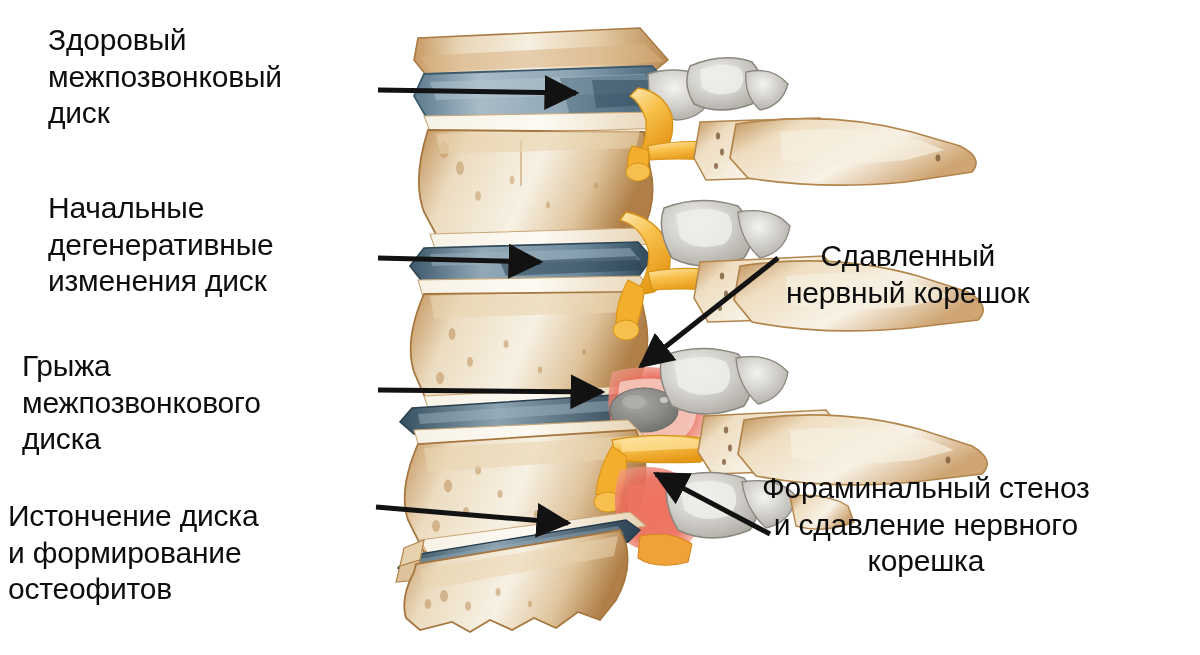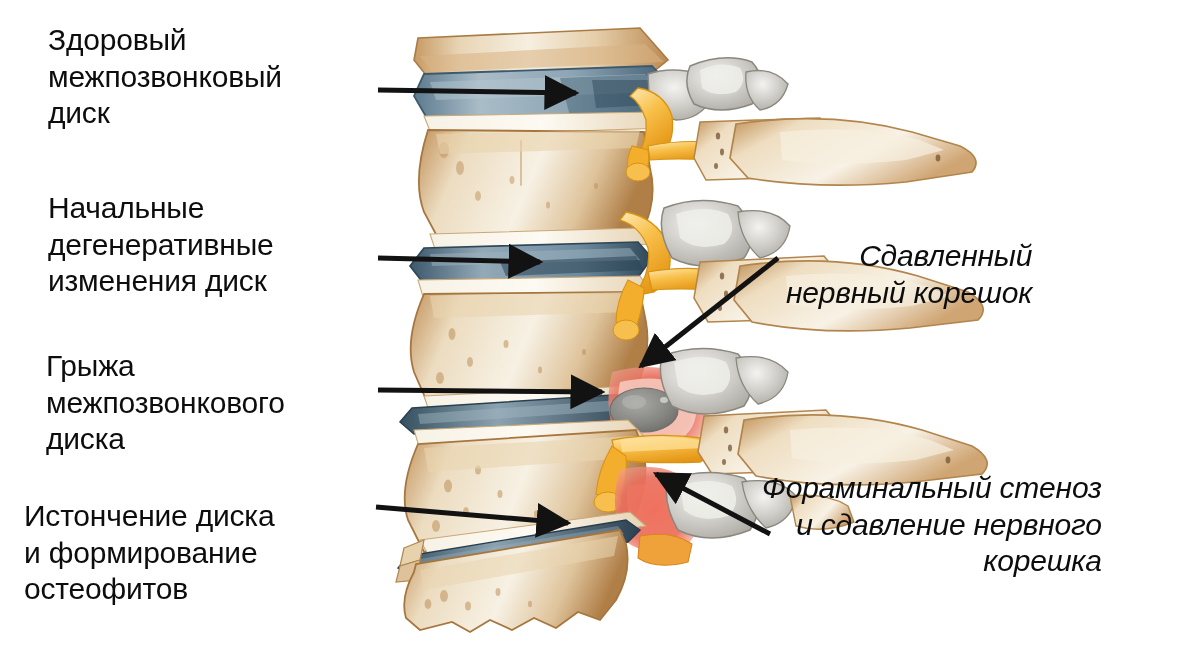--- a/index.html
+++ b/index.html
@@ -7,21 +7,21 @@
     width:1200px;height:655px;background:#ffffff;
     font-family:"Liberation Sans","DejaVu Sans",sans-serif;
     overflow:hidden;position:relative;
   }
   #stage{position:absolute;inset:0;width:1200px;height:655px;}
   .label{
     position:absolute;color:#0d0d0d;font-size:30px;line-height:1.22;
     font-weight:400;letter-spacing:-0.2px;white-space:pre-line;
     font-family:"Liberation Sans","DejaVu Sans",sans-serif;
   }
-  .label.right{text-align:right;font-style:italic;}
+  .label.right{text-align:center;}
   #art{position:absolute;left:0;top:0;width:1200px;height:655px;}
 </style>
 </head>
 <body>
 
 <div id="stage">
 
   <svg id="art" viewBox="0 0 1200 655" xmlns="http://www.w3.org/2000/svg">
     <defs>
       <linearGradient id="boneV" x1="0" y1="0" x2="1" y2="0">
@@ -316,25 +316,25 @@
   </svg>
 
   <div class="label" style="left:48px;top:22px;">Здоровый
 межпозвонковый
 диск</div>
 
   <div class="label" style="left:48px;top:190px;">Начальные
 дегенеративные
 изменения диск</div>
 
-  <div class="label" style="left:46px;top:348px;">Грыжа
+  <div class="label" style="left:22px;top:348px;">Грыжа
 межпозвонкового
 диска</div>
 
-  <div class="label" style="left:24px;top:498px;">Истончение диска
+  <div class="label" style="left:8px;top:498px;">Истончение диска
 и формирование
 остеофитов</div>
 
   <div class="label right" style="left:786px;top:238px;">Сдавленный
 нервный корешок</div>
 
   <div class="label right" style="left:762px;top:470px;">Фораминальный стеноз
 и сдавление нервного
 корешка</div>
 

